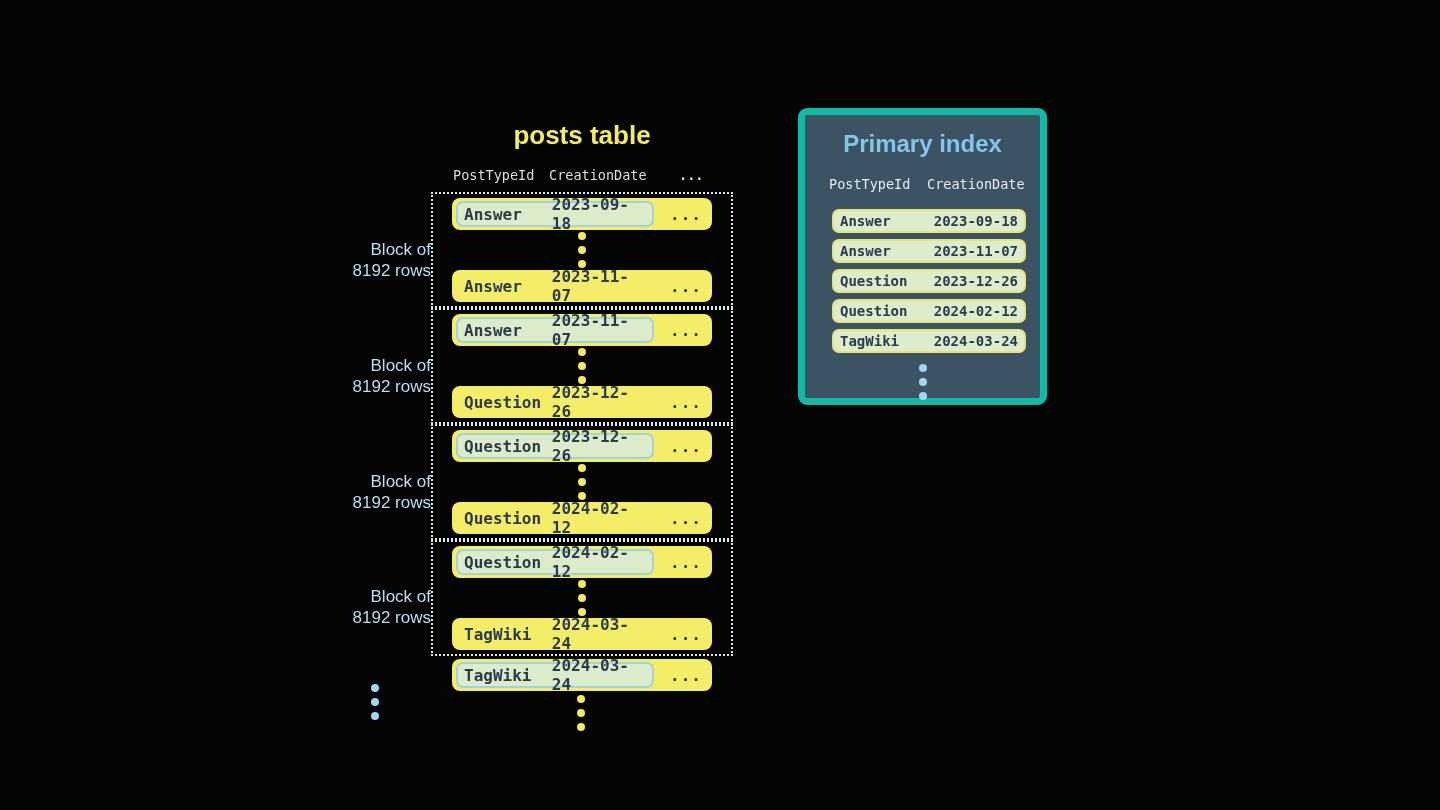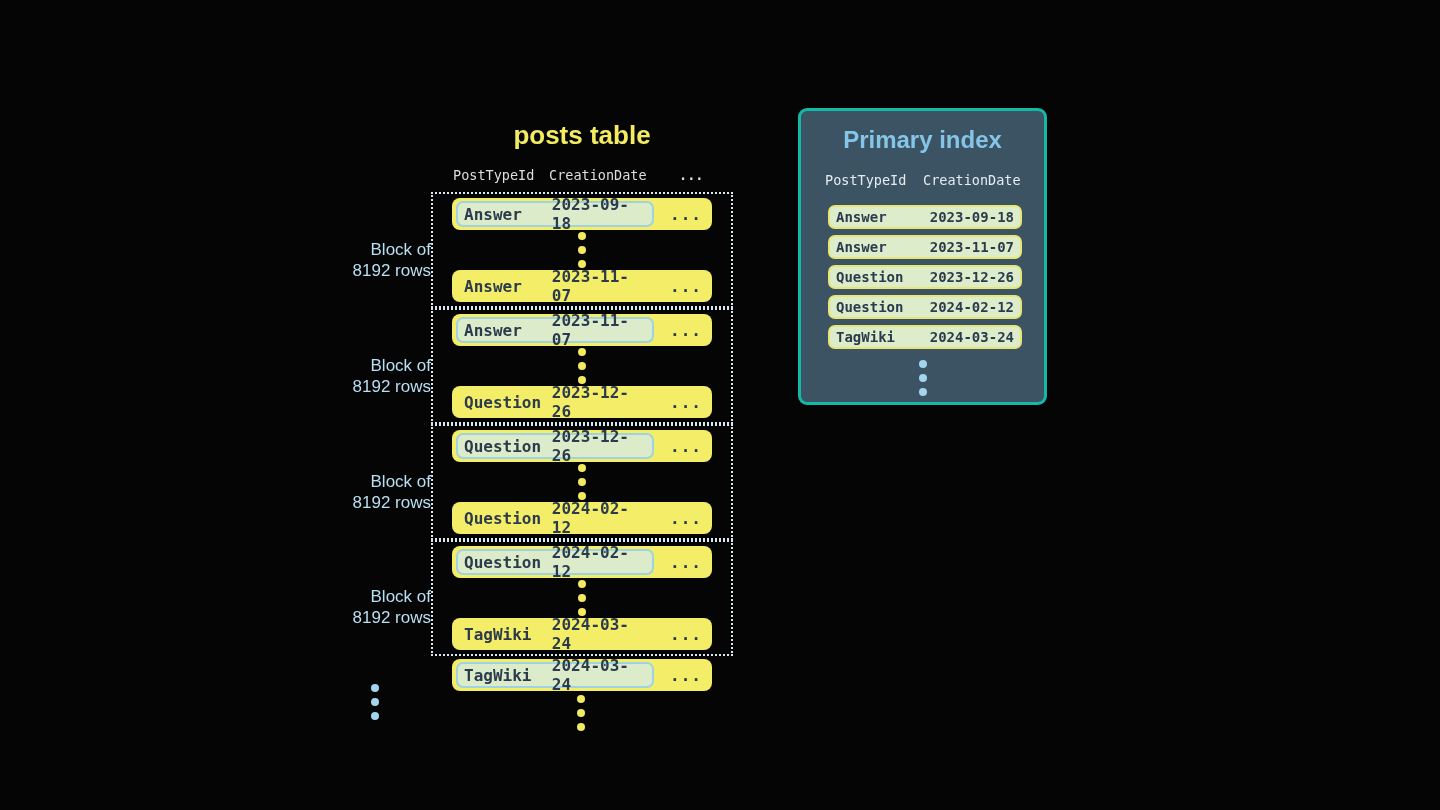--- a/index.html
+++ b/index.html
@@ -35,21 +35,21 @@
   .block-label { position:absolute; left:311px; width:120px; text-align:right; color:#b9dff2;
                  font-size:17px; line-height:21px; }
   .bl0 { top:239px; } .bl1 { top:355px; } .bl2 { top:471px; } .bl3 { top:586px; }
 
   .overflow-row { position:absolute; left:452px; top:659px; }
   .table-dots { position:absolute; left:577px; top:695px; }
   .left-dots  { position:absolute; left:371px; top:684px; }
 
   
   .panel { position:absolute; left:798px; top:108px; width:249px; height:297px;
-           background:#3c5363; border:3px solid #14b8a6; border-radius:9px; }
+           background:#3c5363; border:7px solid #14b8a6; border-radius:9px; }
   .panel-title { position:absolute; top:15px; left:0; width:100%; text-align:center;
                  font-size:24px; font-weight:600; color:#85c6e8; }
   .panel-header { position:absolute; top:61px; left:0; width:100%; color:#e6ecef;
                   font-family:"DejaVu Sans Mono","Liberation Mono",monospace; font-size:13.5px; }
   .panel-header .h1 { position:absolute; left:24px; }
   .panel-header .h2 { position:absolute; left:122px; }
   .prow { position:absolute; left:27px; width:194px; height:24px; background:#ddecca;
           border:2px solid #e8e476; border-radius:7px; display:flex; align-items:center;
           justify-content:space-between; padding:0 6px;
           font-family:"DejaVu Sans Mono","Liberation Mono",monospace;

